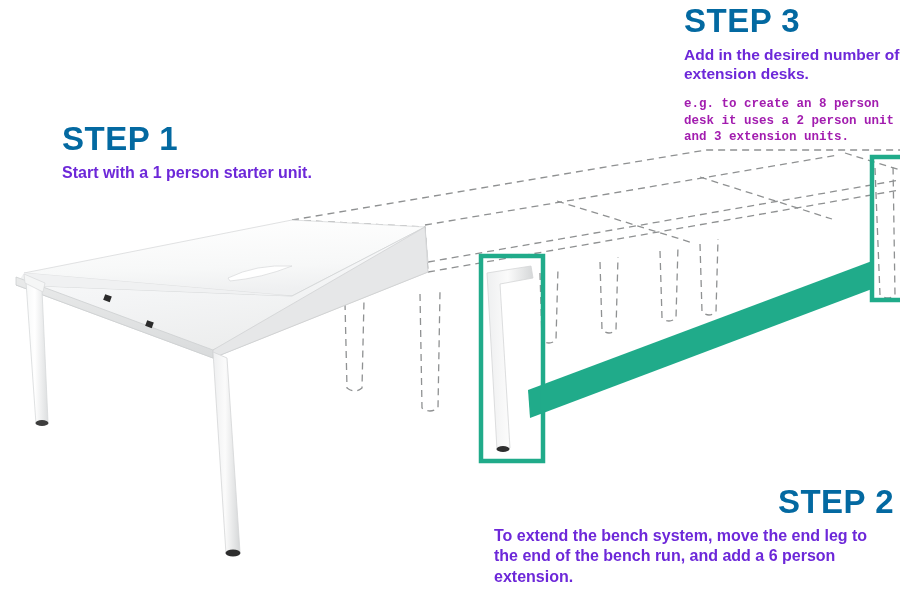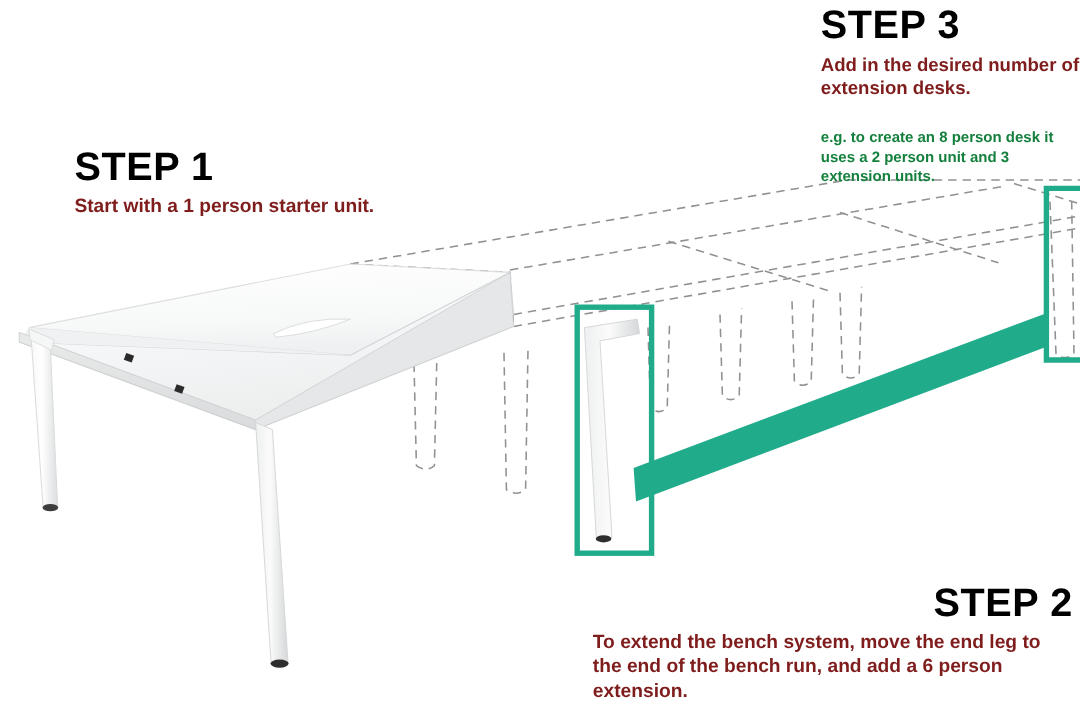--- a/index.html
+++ b/index.html
@@ -30,40 +30,40 @@
   
   .step-block {
     position: absolute;
     z-index: 20;
   }
   .step-title {
     font-family: "Liberation Sans", sans-serif;
     font-weight: bold;
     font-size: 34px;
     letter-spacing: 0.5px;
-    color: #000000;
+    color: #0369a1;
     line-height: 1.05;
     margin: 0 0 6px 0;
     white-space: nowrap;
   }
   .step-body {
     font-family: "Liberation Sans", sans-serif;
     font-size: 16px;
     font-weight: 600;
-    color: #7f1d1d;
+    color: #6d28d9;
     line-height: 1.28;
     margin: 0;
   }
   .step-note {
-    font-family: Liberation Sans, sans-serif;
+    font-family: Liberation Mono, monospace;
     font-size: 12.5px;
     font-weight: 600;
-    color: #15803d;
+    color: #a21caf;
     line-height: 1.3;
-    margin: 22px 0 0 0;
+    margin: 12px 0 0 0;
   }
 
   #step1 { left: 62px;  top: 122px; width: 330px; }
   #step1 .step-title { font-size: 33px; }
   #step2 { left: 494px; top: 485px; width: 400px; }
   #step2 .step-title { font-size: 33px; text-align: right; }
   #step3 { left: 684px; top: 4px;   width: 216px; }
   #step3 .step-title { font-size: 33px; }
   #step3 .step-body { font-size: 15.5px; }
 </style>

